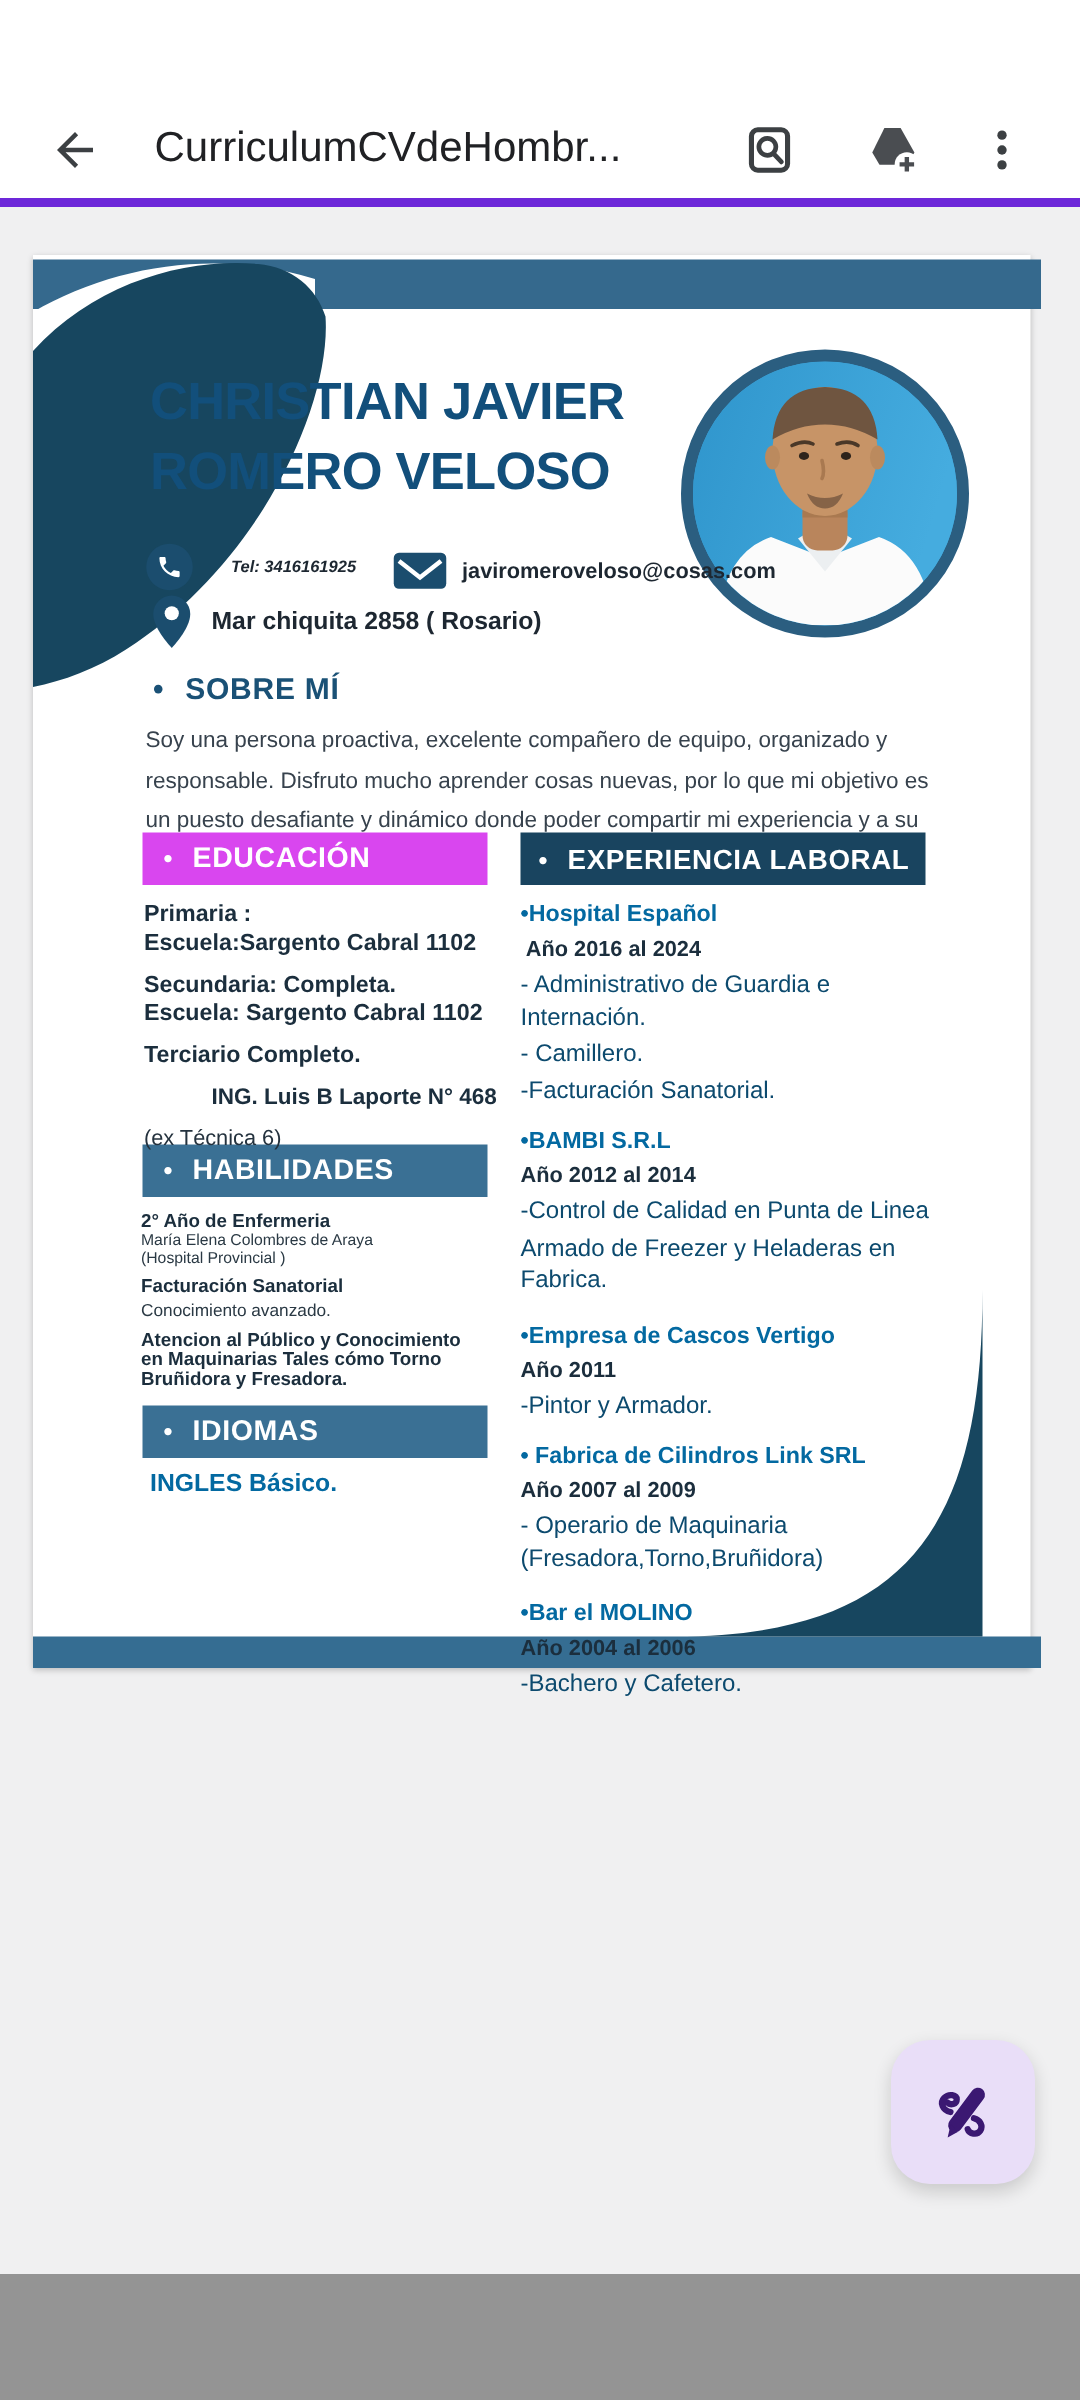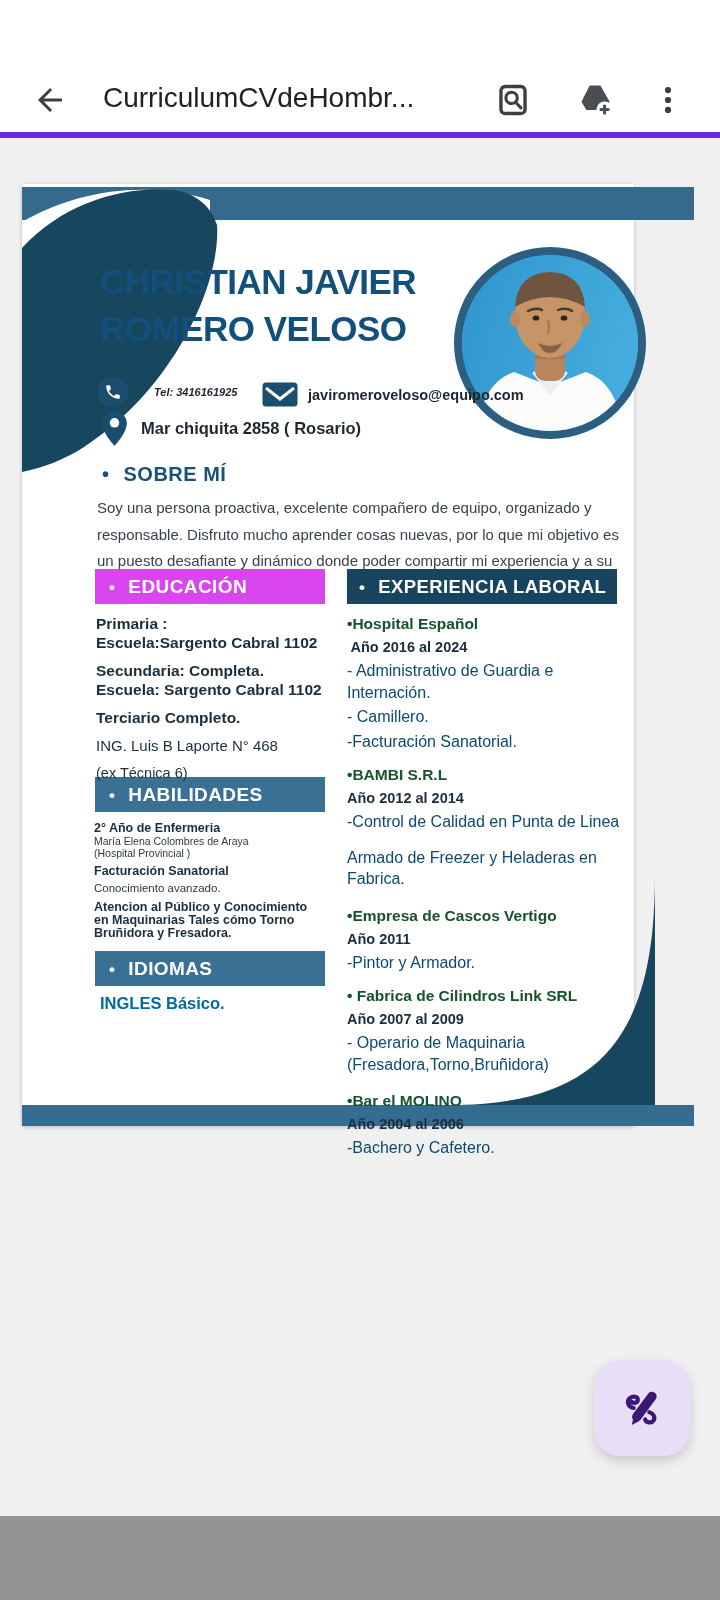--- a/index.html
+++ b/index.html
@@ -9,21 +9,21 @@
   
   .toolbar{position:absolute;left:0;top:0;width:720px;height:138px;background:#ffffff;border-bottom:6px solid #6d28d9;}
   .icon-btn{position:absolute;width:48px;height:48px;border:none;background:transparent;padding:0;display:flex;align-items:center;justify-content:center;cursor:pointer;}
   .tb-back{left:26px;top:76px;}
   .tb-title{position:absolute;left:103px;top:82px;width:380px;font-size:28px;color:#202124;white-space:nowrap;overflow:hidden;}
   .tb-find{left:489px;top:76px;}
   .tb-drive{left:571px;top:76px;}
   .tb-more{left:644px;top:76px;}
 
   
-  .page{position:absolute;left:22px;top:184px;width:612px;height:942px;background:#ffffff;box-shadow:0 1px 4px rgba(0,0,0,.22);}
+  .page{position:absolute;left:22px;top:170px;width:665px;height:942px;background:#ffffff;box-shadow:0 1px 4px rgba(0,0,0,.22);}
   .deco{position:absolute;left:0;top:0;width:672px;height:942px;pointer-events:none;}
 
   .name{position:absolute;left:78px;top:74px;color:#124f7b;font-weight:bold;font-size:35px;line-height:47px;letter-spacing:-0.5px;white-space:nowrap;}
 
   .photo{position:absolute;left:432px;top:63px;width:192px;height:192px;border-radius:50%;border:8px solid #2b5e80;overflow:hidden;background:#3fa3d8;}
 
   .c-row{position:absolute;display:flex;align-items:center;}
   .c-text{color:#1d2731;font-weight:bold;}
 
   .about-title{position:absolute;left:80px;top:279px;font-size:20px;font-weight:bold;color:#1a5176;letter-spacing:0.5px;}
@@ -33,34 +33,34 @@
   .banner{position:absolute;height:35px;line-height:35px;color:#ffffff;font-weight:bold;font-size:19px;letter-spacing:0.4px;padding-left:14px;white-space:nowrap;}
   .banner .blt{margin-right:13px;font-size:17px;}
   .bn-edu{left:73px;top:385px;width:230px;background:#d946ef;}
   .bn-skl{left:73px;top:593px;width:230px;background:#3a7094;}
   .bn-idi{left:73px;top:767px;width:230px;background:#3a7094;}
   .bn-exp{left:325px;top:385px;width:270px;background:#19445f;font-size:18.5px;padding-left:12px;}
 
   .edu{position:absolute;left:74px;top:430px;width:250px;color:#1b2e3d;}
   .edu .grp{margin-bottom:9px;}
   .edu .ln{font-size:15.5px;font-weight:bold;line-height:19px;}
-  .edu .x1{font-size:15px;font-weight:normal;line-height:19px;margin-top:7px;}
+  .edu .x1{font-size:15px;font-weight:bold;line-height:19px;margin-top:7px;margin-left:45px;}
   .edu .x2{font-size:14.5px;font-weight:normal;line-height:19px;margin-top:9px;color:#24323e;}
 
   .skl{position:absolute;left:72px;top:637px;width:218px;color:#1b2e3d;}
   .skl .it{margin-bottom:5px;}
   .skl .t{font-size:12.5px;font-weight:bold;line-height:14px;}
   .skl .s{font-size:10.5px;line-height:12px;color:#2a3944;}
   .skl .it3 .t{line-height:13px;}
 
   .idi-body{position:absolute;left:78px;top:810px;font-size:16.5px;font-weight:bold;color:#0369a1;}
 
   .exp{position:absolute;left:325px;top:428px;width:292px;}
   .exp .job{margin-bottom:13px;}
-  .exp .co{font-size:15.5px;font-weight:bold;color:#14532d;line-height:20px;margin-top:10px;white-space:pre;}
+  .exp .co{font-size:15.5px;font-weight:bold;color:#0369a1;line-height:20px;margin-top:10px;white-space:pre;}
   .exp .pd{font-size:14.5px;font-weight:bold;color:#1b2e3d;line-height:20px;margin-top:3px;white-space:pre;}
   .exp .du{font-size:16px;color:#0c4a6e;line-height:21.5px;margin-top:3px;}
 
   
   .fab{position:absolute;left:594px;top:1360px;width:96px;height:96px;border:none;border-radius:26px;background:#e9def8;box-shadow:0 5px 12px rgba(0,0,0,.16);display:flex;align-items:center;justify-content:center;cursor:pointer;}
 
   
   .navbar{position:absolute;left:0;top:1516px;width:720px;height:84px;background:#949494;}
 </style>
 </head>
@@ -157,21 +157,21 @@
         <path transform="translate(7,7) scale(0.75)" fill="#ffffff" d="M6.62 10.79c1.44 2.83 3.76 5.14 6.59 6.59l2.2-2.21c.27-.27.67-.36 1.02-.24 1.12.37 2.33.57 3.57.57.55 0 1 .45 1 1V20c0 .55-.45 1-1 1-9.39 0-17-7.61-17-17 0-.55.45-1 1-1h3.5c.55 0 1 .45 1 1 0 1.25.2 2.45.57 3.57.11.35.03.74-.25 1.02l-2.2 2.2z"></path>
       </svg>
       <span class="c-text" style="margin-left:25px;font-size:11px;font-style:italic;">Tel: 3416161925</span>
     </div>
 
     <div class="c-row" style="left:240px;top:198px;">
       <svg width="36" height="25" viewBox="0 0 36 25">
         <rect x="0.5" y="0.5" width="35" height="24" rx="3.5" fill="#1b4d6e"></rect>
         <polyline points="4,6 18,17 32,6" fill="none" stroke="#ffffff" stroke-width="3"></polyline>
       </svg>
-      <span class="c-text" style="margin-left:10px;font-size:14.5px;">javiromeroveloso@equipo.com</span>
+      <span class="c-text" style="margin-left:10px;font-size:14.5px;">javiromeroveloso@cosas.com</span>
     </div>
 
     <div class="c-row" style="left:79px;top:226px;">
       <svg width="27" height="37" viewBox="0 0 26 36">
         <path d="M13 1C6.4 1 1 6.4 1 13c0 9.6 12 22 12 22s12-12.4 12-22C25 6.4 19.6 1 13 1z" fill="#1b4d6e"></path>
         <circle cx="13" cy="12.5" r="4.6" fill="#ffffff"></circle>
       </svg>
       <span class="c-text" style="margin-left:13px;font-size:16.5px;">Mar chiquita 2858 ( Rosario)</span>
     </div>
 
@@ -231,21 +231,21 @@
         <div class="co" style="margin-top:2px;">•Hospital Español</div>
         <div class="pd"> Año 2016 al 2024</div>
         <div class="du">- Administrativo de Guardia e Internación.</div>
         <div class="du">- Camillero.</div>
         <div class="du">-Facturación Sanatorial.</div>
       </div>
       <div class="job">
         <div class="co">•BAMBI S.R.L</div>
         <div class="pd">Año 2012 al 2014</div>
         <div class="du">-Control de Calidad en Punta de Linea</div>
-        <div class="du" style="margin-top:14px;">Armado de Freezer y Heladeras en Fabrica.</div>
+        <div class="du" style="margin-top:3px;">Armado de Freezer y Heladeras en Fabrica.</div>
       </div>
       <div class="job">
         <div class="co" style="margin-top:16px;">•Empresa de Cascos Vertigo</div>
         <div class="pd">Año 2011</div>
         <div class="du">-Pintor y Armador.</div>
       </div>
       <div class="job">
         <div class="co">• Fabrica de Cilindros Link SRL</div>
         <div class="pd">Año 2007 al 2009</div>
         <div class="du">- Operario de Maquinaria</div>

